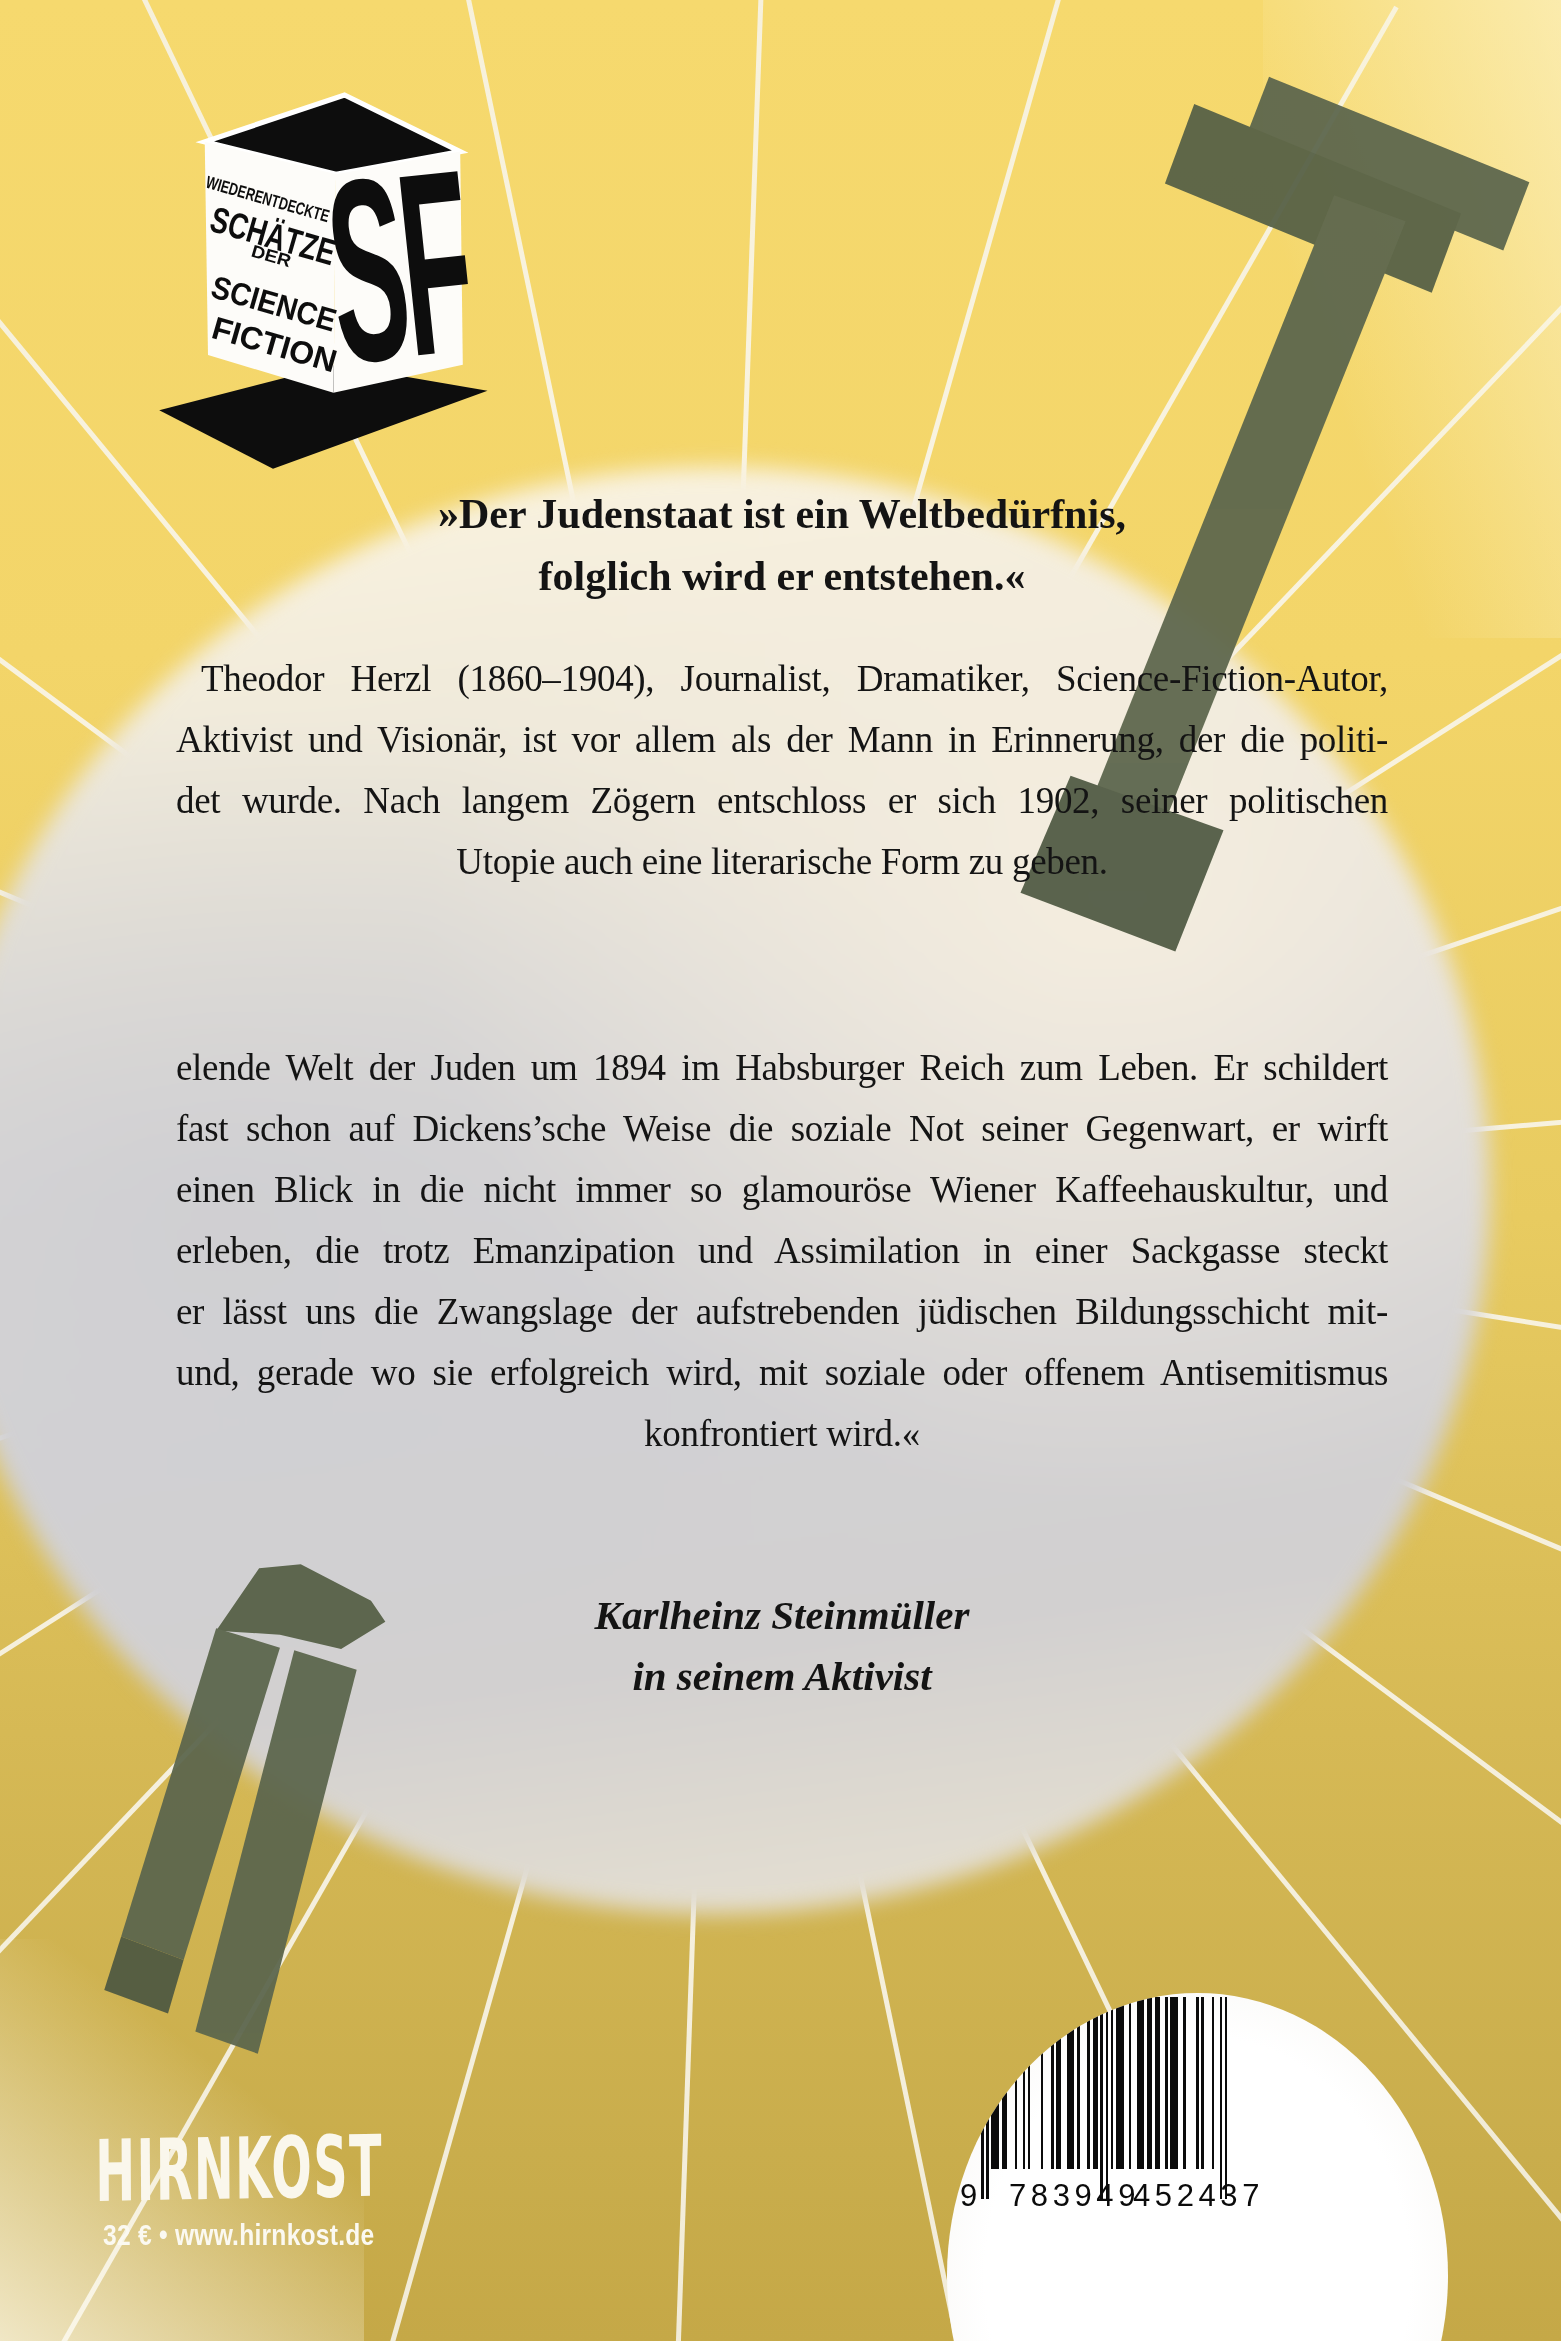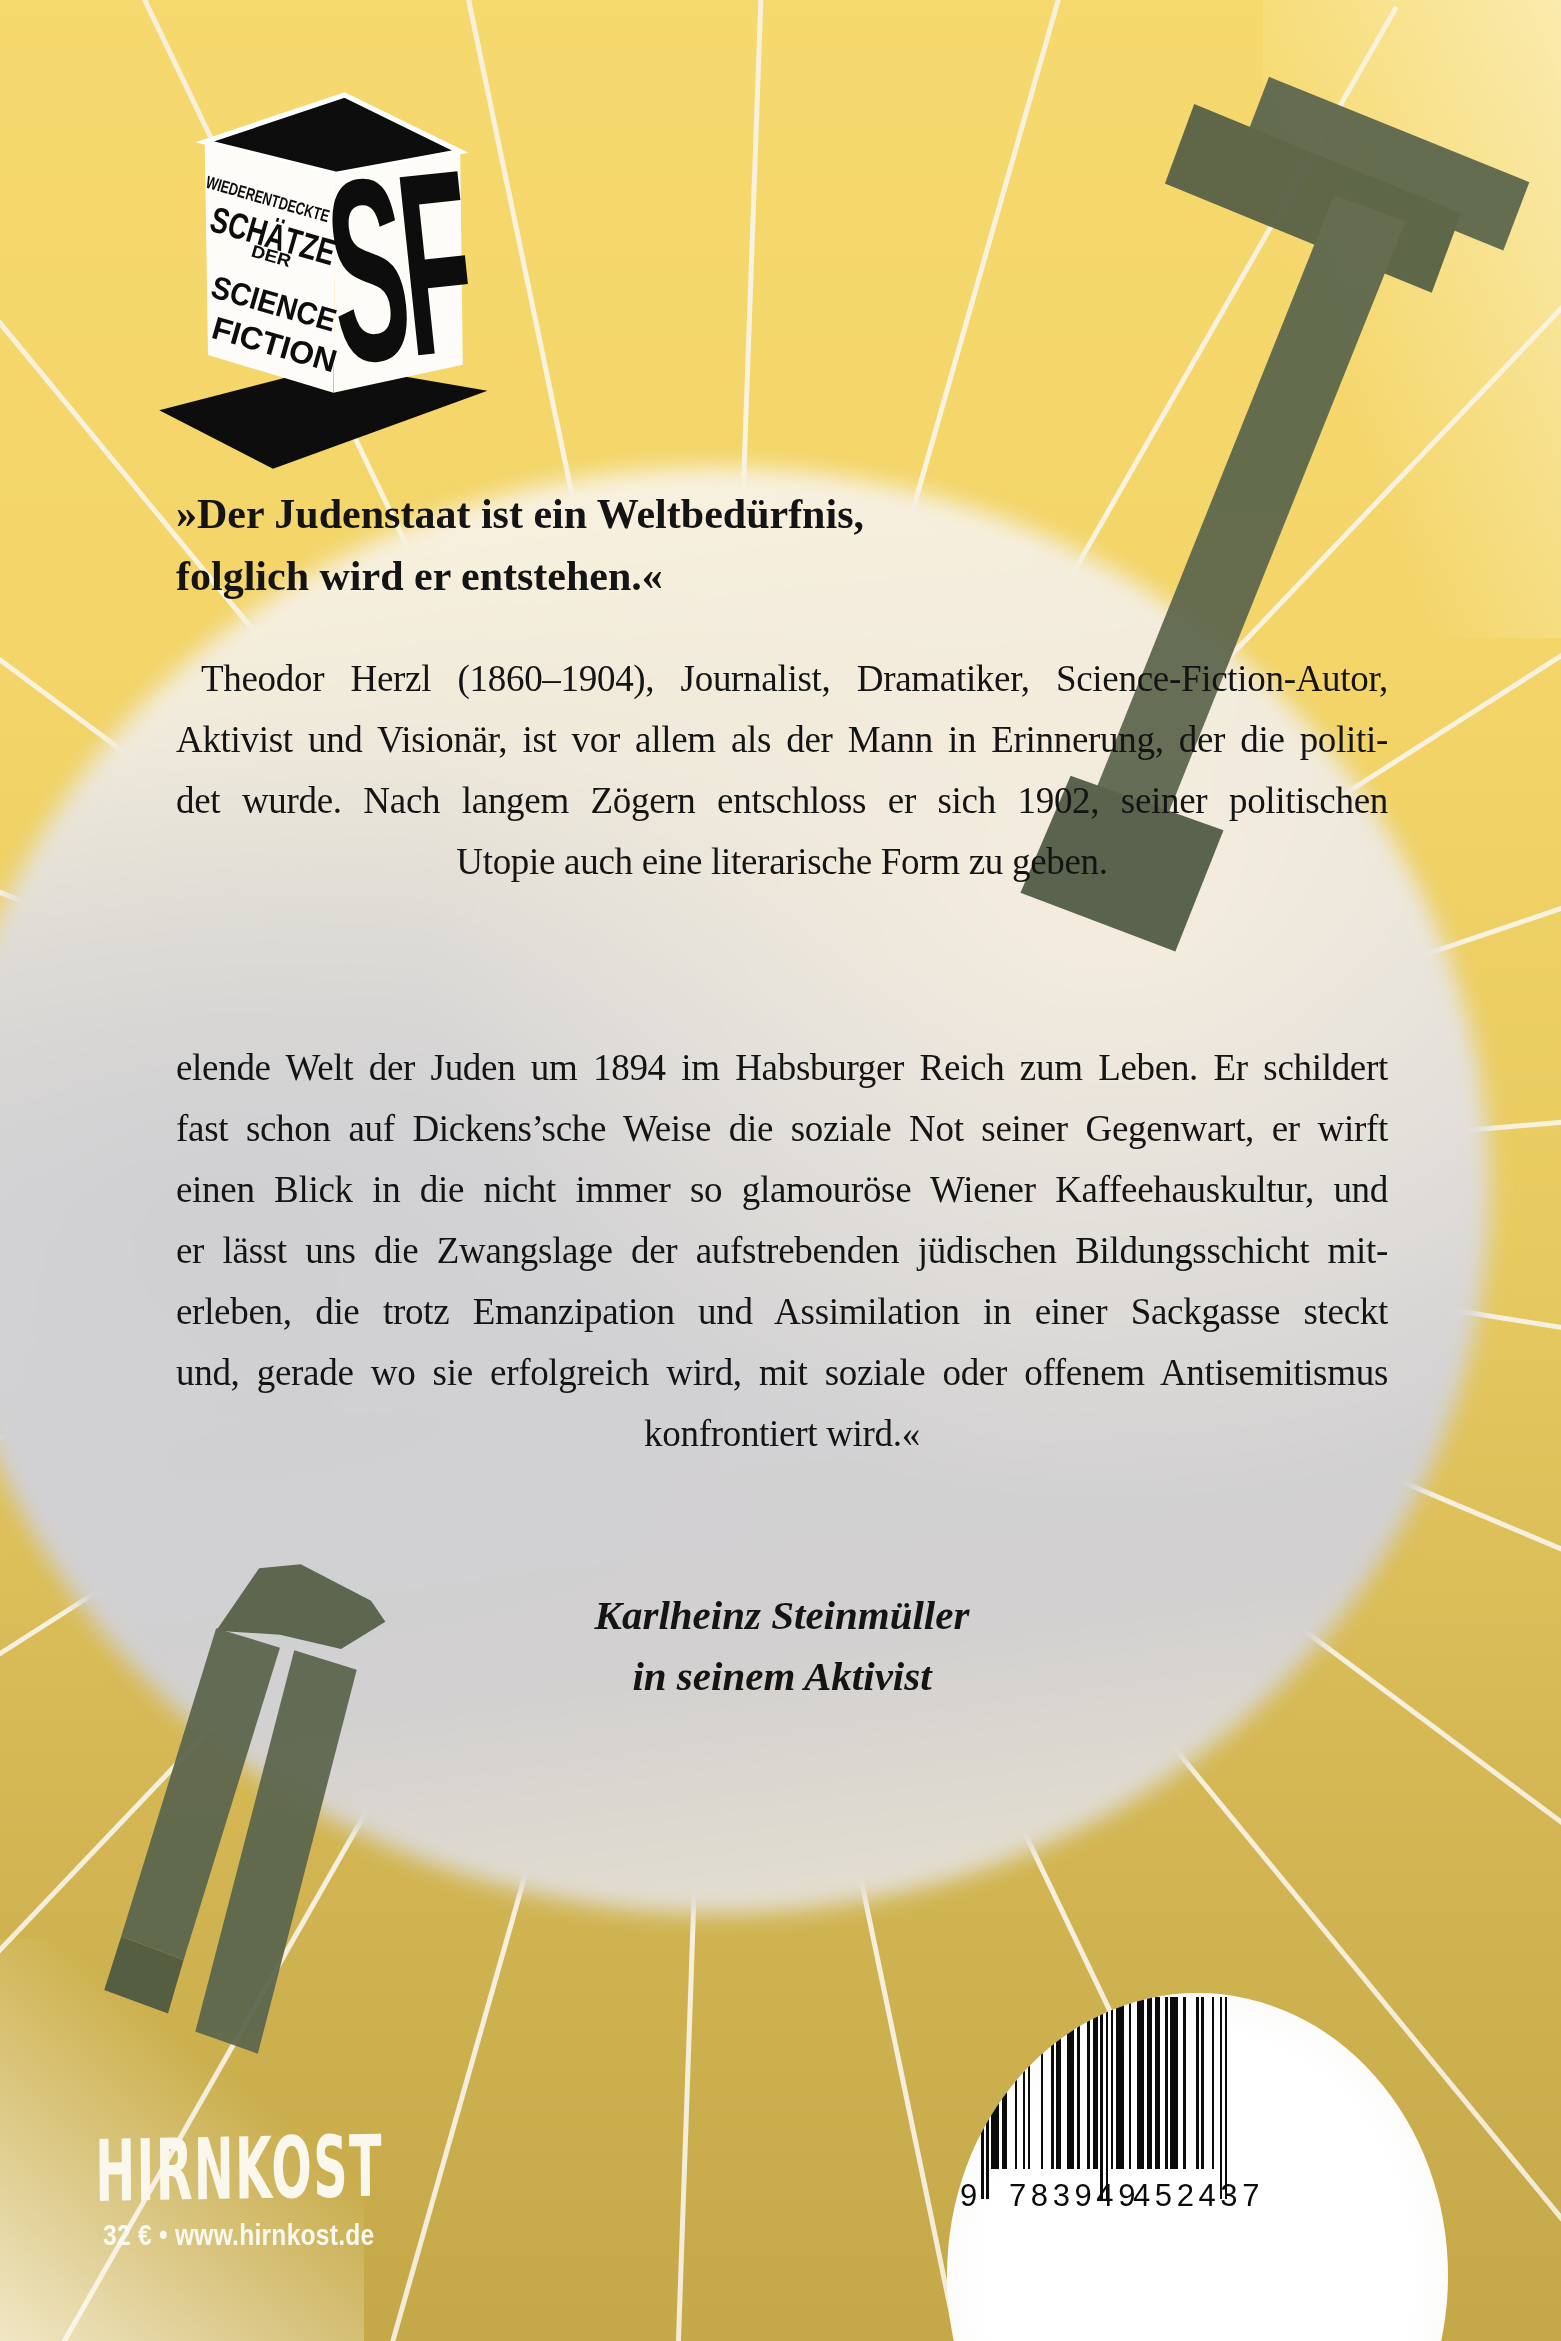--- a/index.html
+++ b/index.html
@@ -23,21 +23,21 @@
   .big-circle{position:absolute;left:-59px;top:467px;width:1549px;height:1447px;border-radius:50%;
     filter:blur(11px);
     background:
       radial-gradient(ellipse at 76% 30%,rgba(248,240,224,.85) 0%,rgba(248,240,224,0) 42%),
       radial-gradient(ellipse at 18% 52%,rgba(205,205,209,.8) 0%,rgba(205,205,209,0) 48%),
       linear-gradient(172deg,#f8f1de 7%,#ebe6d9 26%,#dbd9d8 44%,#d3d2d4 62%,#d2d0d0 78%,#e6e0d1 96%);}
   
   #glyphs{position:absolute;inset:0;pointer-events:none;}
   
   .textcol{position:absolute;left:176px;width:1212px;color:#141414;}
-  .quote{top:483px;font-weight:bold;font-size:42px;line-height:62px;}
+  .quote{top:483px;text-align:center;font-weight:bold;font-size:42px;line-height:62px;}
   .para{font-size:37px;line-height:61px;letter-spacing:-0.3px;}
   .para .line{text-align:justify;text-align-last:justify;white-space:nowrap;}
   .para .line.center{text-align:center;text-align-last:center;}
   .para .line.indent{text-indent:25px;}
   .p1{top:648px;font-family:Liberation Serif, serif;}
   .p2{top:1037px;}
   .attrib{top:1585px;text-align:center;font-weight:bold;font-style:italic;font-size:41px;line-height:61px;}
   
   #sf-cube{position:absolute;left:143px;top:72px;}
   #sf-cube text{fill:#0d0d0d;font-family:"Liberation Sans",sans-serif;font-weight:bold;}
@@ -140,22 +140,22 @@
   <div class="line indent">Theodor Herzl (1860–1904), Journalist, Dramatiker, Science-Fiction-Autor,</div>
   <div class="line">Aktivist und Visionär, ist vor allem als der Mann in Erinnerung, der die politi-</div>
   <div class="line">det wurde. Nach langem Zögern entschloss er sich 1902, seiner politischen</div>
   <div class="line center">Utopie auch eine literarische Form zu geben.</div>
 </div>
 
 <div class="textcol para p2">
   <div class="line">elende Welt der Juden um 1894 im Habsburger Reich zum Leben. Er schildert</div>
   <div class="line">fast schon auf Dickens’sche Weise die soziale Not seiner Gegenwart, er wirft</div>
   <div class="line">einen Blick in die nicht immer so glamouröse Wiener Kaffeehauskultur, und</div>
+  <div class="line">erleben, die trotz Emanzipation und Assimilation in einer Sackgasse steckt</div>
   <div class="line">er lässt uns die Zwangslage der aufstrebenden jüdischen Bildungsschicht mit-</div>
-  <div class="line">erleben, die trotz Emanzipation und Assimilation in einer Sackgasse steckt</div>
   <div class="line">und, gerade wo sie erfolgreich wird, mit soziale oder offenem Antisemitismus</div>
   <div class="line center">konfrontiert wird.«</div>
 </div>
 
 <div class="textcol attrib">
   <div>Karlheinz Steinmüller</div>
   <div>in seinem Aktivist</div>
 </div>
 
 <div class="pub-logo">HIRNKOST</div>

